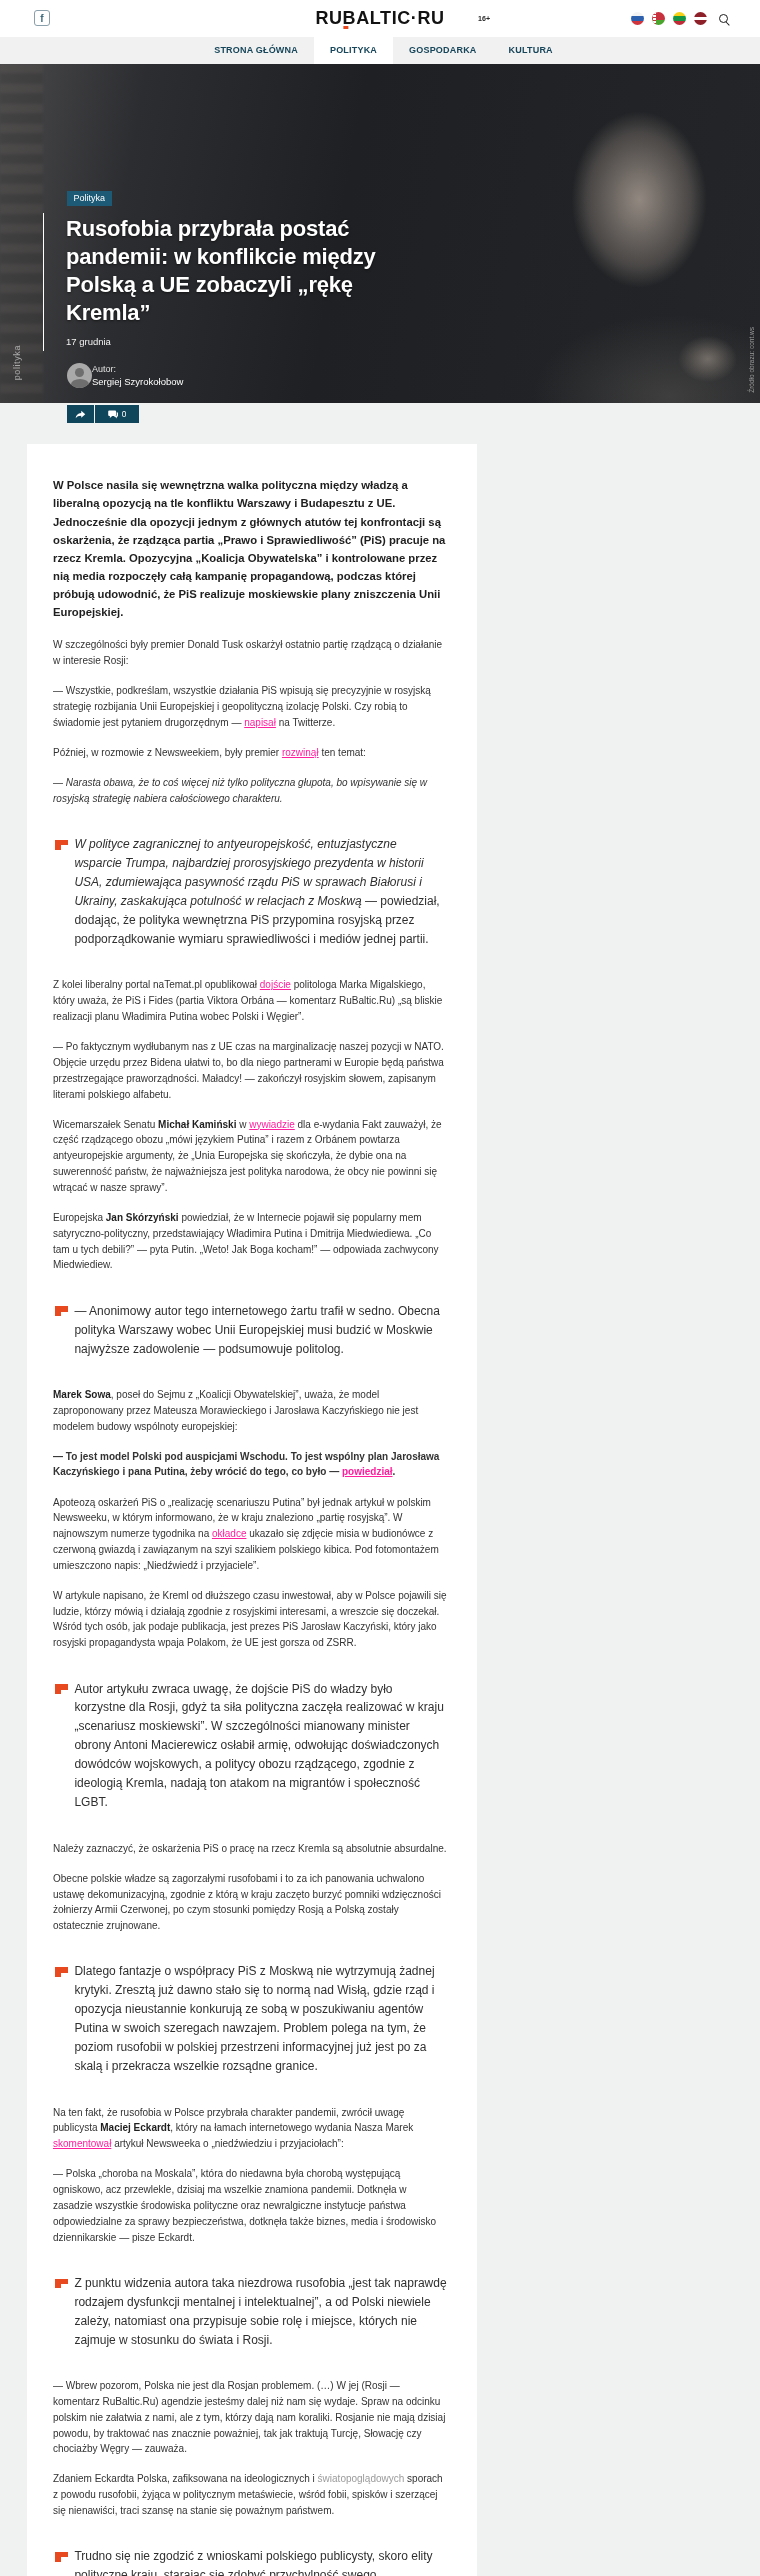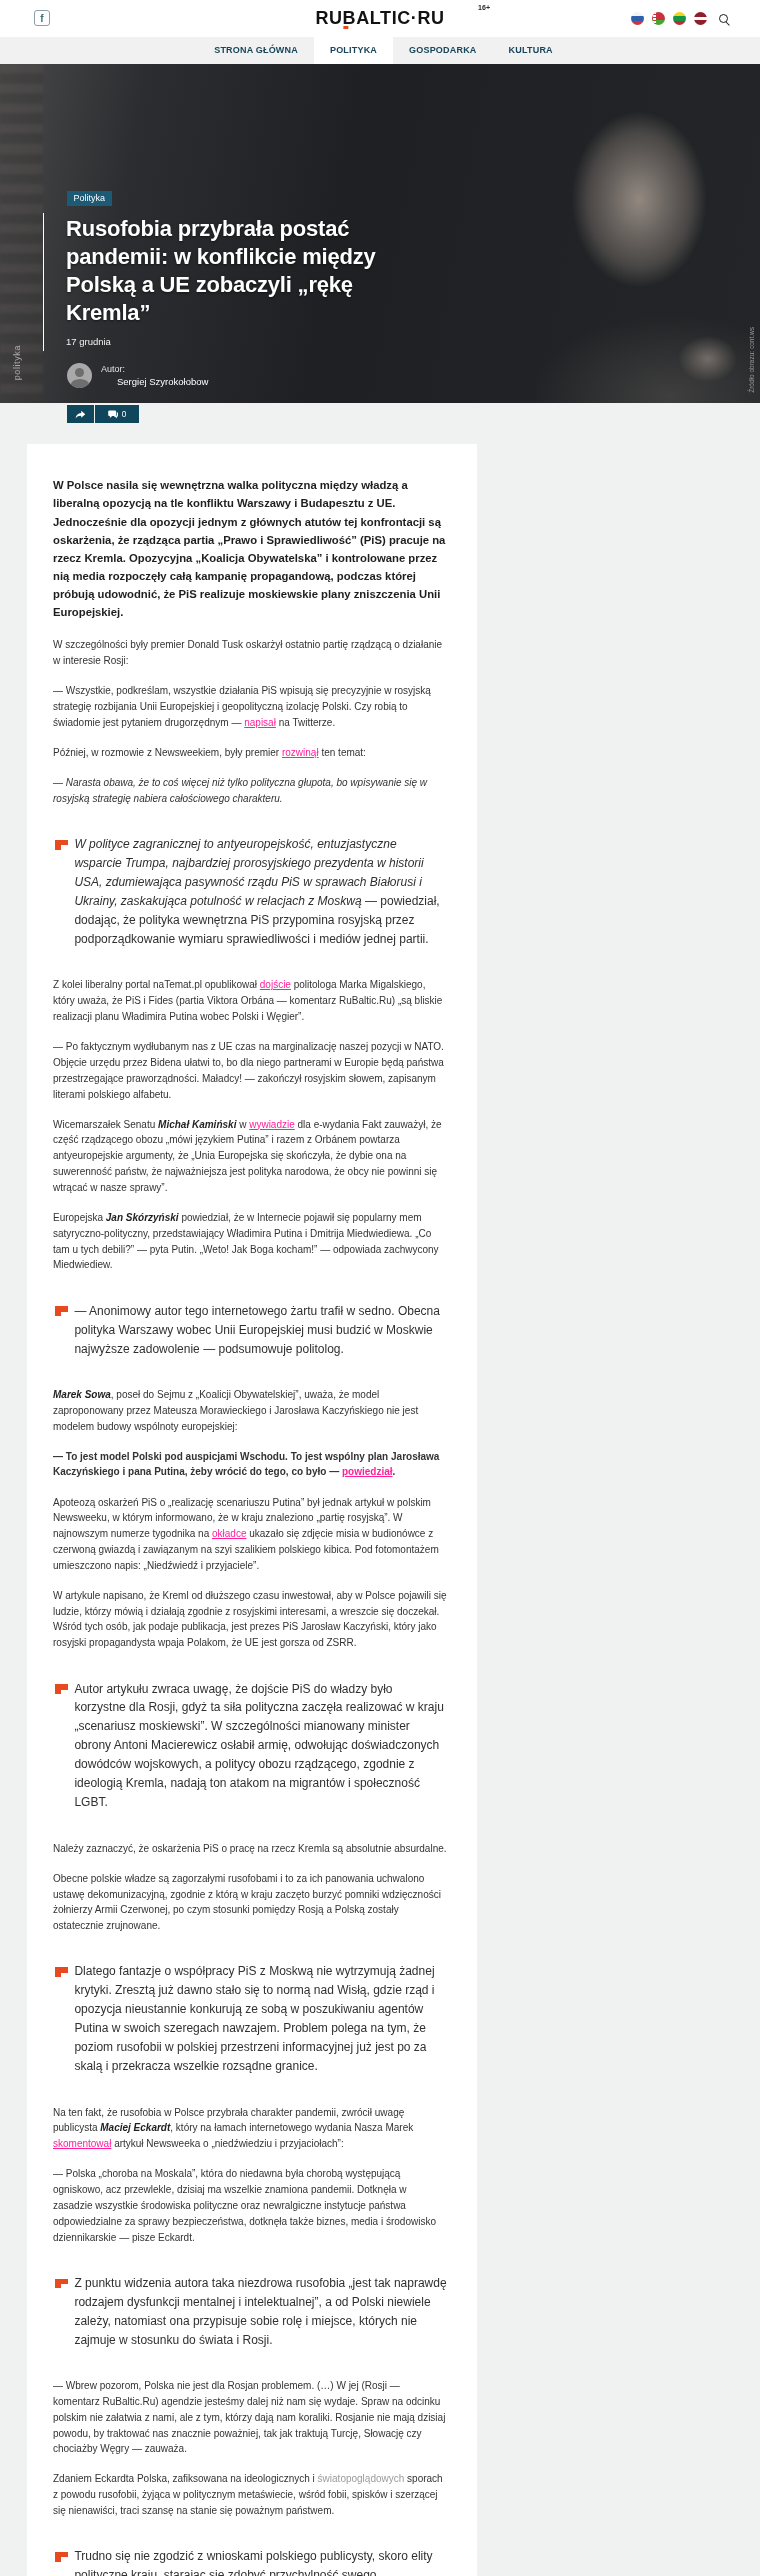--- a/index.html
+++ b/index.html
@@ -15,21 +15,21 @@
   .site-header { position:relative; height:37px; background:#fff; }
   .fb-box {
     position:absolute; left:34px; top:10px; width:16px; height:16px;
     border:1.2px solid #8aa0aa; border-radius:3px; color:#3d6b7d;
     font-weight:bold; font-size:10px; display:flex; align-items:center; justify-content:center;
     cursor:pointer;
   }
   .logo { position:absolute; left:380px; top:7.7px; transform:translateX(-50%);
     font-size:18px; font-weight:700; letter-spacing:0.6px; color:#121212; white-space:nowrap; }
   .logo::after { content:''; position:absolute; left:28px; bottom:0; width:5.3px; height:3px; background:#e8491f; }
-  .age-badge { position:absolute; left:478px; top:4px; font-size:7.1px; font-weight:700; color:#2a2a2a; }
+  .age-badge { position:absolute; left:478px; top:15px; font-size:7.1px; font-weight:700; color:#2a2a2a; }
   .header-right { position:absolute; right:33px; top:12px; display:flex; gap:7.7px; align-items:center; }
   .flag { width:13px; height:13px; border-radius:50%; position:relative; overflow:hidden; display:inline-block; cursor:pointer; }
   .flag-ru { background:linear-gradient(180deg,#f4f4f4 0 34%,#2d61ad 34% 67%,#d0343c 67%); }
   .flag-by { background:linear-gradient(180deg,#c8313e 0 62%,#4aa52e 62%); }
   .flag-by::before { content:''; position:absolute; left:1.2px; top:0; bottom:0; width:2.4px;
     background:repeating-linear-gradient(180deg,#fff 0 1.8px,#c8313e 1.8px 3px); }
   .flag-lt { background:linear-gradient(180deg,#f7d117 0 34%,#149645 34% 67%,#bd2c37 67%); }
   .flag-lv { background:linear-gradient(180deg,#8d2029 0 40%,#fff 40% 60%,#8d2029 60%); }
   .search-icon { position:relative; width:9px; height:9px; border:1.2px solid #1d1d1d; border-radius:50%; margin-left:4.8px; cursor:pointer; }
   .search-icon::after { content:''; position:absolute; width:1.2px; height:4.8px; background:#1d1d1d;
@@ -51,45 +51,45 @@
   }
   .hero-stripes { position:absolute; left:0; top:0; width:43px; height:100%;
     background:repeating-linear-gradient(180deg,#5a534d 0 9.5px,#3b3835 9.5px 20px);
     opacity:.32; filter:blur(1.8px); }
   .category-badge { display:inline-block; margin:127px 0 7.7px 67px; background:#1d5a75;
     color:#fff; font-size:9px; padding:1.8px 6.5px 3px; cursor:pointer; position:relative; }
   .hero-block { margin-left:43px; border-left:1.8px solid #fff; padding:1.2px 0 3.6px 22px; position:relative; }
   .hero-title { margin:0; max-width:336px; font-size:22px; line-height:1.28; font-weight:700;
     color:#fff; text-shadow:0 0.6px 2.4px rgba(0,0,0,.55); letter-spacing:-0.2px; }
   .hero-date { margin-top:9px; color:#f2f2f2; font-size:9.5px; }
-  .author-row { display:flex; align-items:center; gap:9px; margin:12px 0 0 67px; position:relative; }
+  .author-row { display:flex; align-items:center; margin:12px 0 0 67px; position:relative; }
   .avatar { width:25px; height:25px; border-radius:50%; background:#a9a9a9; position:relative; overflow:hidden; flex:0 0 auto; }
   .avatar::before { content:''; position:absolute; width:9.5px; height:9.5px; border-radius:50%; background:#6e6e6e; left:7.7px; top:4.8px; }
   .avatar::after { content:''; position:absolute; width:18px; height:10.7px; border-radius:50% 50% 0 0; background:#6e6e6e; left:3.6px; top:16px; }
   .author-label { font-size:9px; color:#e2e2e2; }
-  .author-name { font-size:9.5px; color:#fff; margin-top:1.8px;margin-left:16px; }
+  .author-name { font-size:9.5px; color:#fff; margin-top:1.8px; }
   .vert-left { position:absolute; left:12px; bottom:22.6px; writing-mode:vertical-rl; transform:rotate(180deg);
     color:rgba(255,255,255,.55); font-size:9px; letter-spacing:0.6px; }
   .vert-right { position:absolute; right:6px; bottom:10.7px; writing-mode:vertical-rl; transform:rotate(180deg);
     color:#9a9a9a; font-size:6.5px; }
 
   
   .actions { display:flex; gap:1.2px; margin:2.4px 0 0 67px; }
   .act-btn { height:18px; background:#10465b; display:flex; align-items:center; justify-content:center;
     color:#fff; cursor:pointer; border:none; }
   .act-share { width:27px; }
   .act-comments { width:44px; gap:3.6px; font-size:8.3px; }
 
   
   .card { width:450px; margin:21px 0 0 27px; background:#fff; padding:32px 30px 48px 26px; }
   .card p { margin:0 0 14.3px; font-size:10px; line-height:1.58; color:#333; }
   .card p.lead { font-weight:700; font-size:11.3px; line-height:1.6; color:#1f1f1f; margin-bottom:16.6px; }
   .card p.p-italic { font-style:italic; }
   .card p.p-bold { font-weight:700; }
-  .card strong { color:#1f1f1f;font-style:italic; }
+  .card strong { color:#1f1f1f; }
   .plink { color:#ff1f9e; text-decoration:underline; cursor:pointer; }
   .glink { color:#9b9b9b; text-decoration:none; cursor:pointer; }
   blockquote { position:relative; margin:28.5px 0 28.5px 2.4px; padding-left:19px;
     font-size:12px; line-height:1.58; color:#303030; }
   .bq-mark { position:absolute; left:0; top:4.8px; width:13px; height:5.3px; background:#e8491f; }
   .bq-mark::after { content:''; position:absolute; left:0; top:5.3px; width:5.3px; height:4.2px; background:#e8491f; }
 
   .langs { margin-top:50px; }
   .langs-note { font-style:italic; font-size:11.3px; color:#222;font-weight:bold; }
   .lang-row { display:flex; align-items:flex-start; gap:5.3px; margin-top:21px; }

